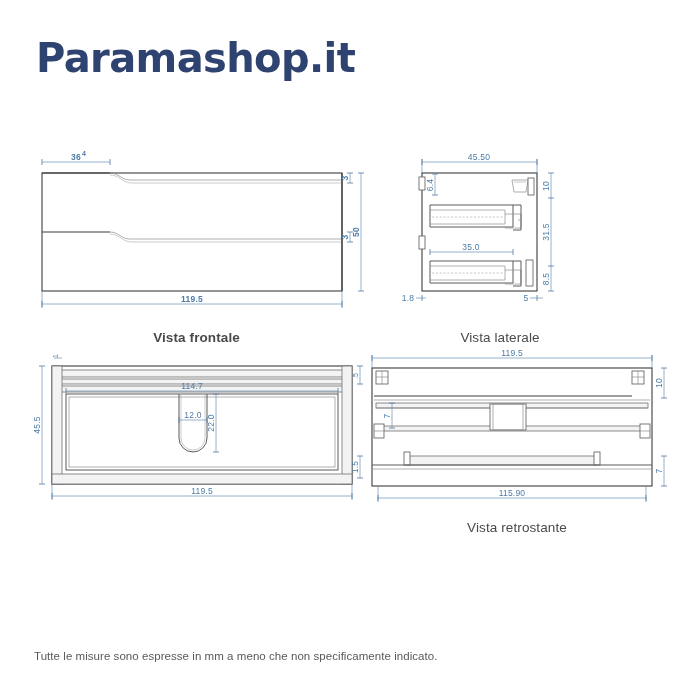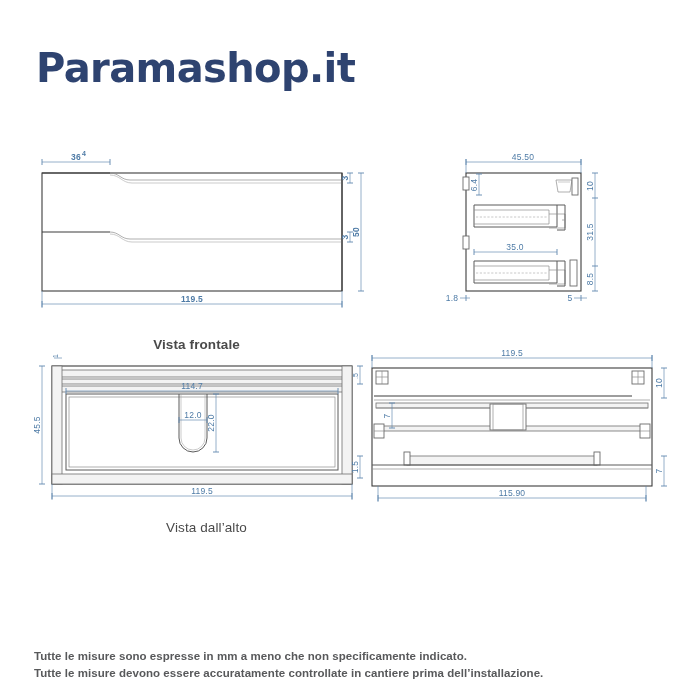--- a/index.html
+++ b/index.html
@@ -14,21 +14,21 @@
     position: relative;
     overflow: hidden;
     font-family: "Liberation Sans", sans-serif;
     -webkit-font-smoothing: antialiased;
   }
 
   
   #brand-header {
     position: absolute;
     left: 36px;
-    top: 42px;
+    top: 32px;
     width: 620px;
     height: 58px;
   }
   #brand-logo {
     font-family: "DejaVu Sans", sans-serif;
     font-size: 40px;
     font-weight: bold;
     letter-spacing: -0.6px;
     color: #2e4370;
     line-height: 52px;
@@ -65,21 +65,20 @@
     top: 648px;
     width: 640px;
   }
   .footer-line {
     font-family: "Liberation Sans", sans-serif;
     font-size: 11.5px;
     color: #58595b;
     line-height: 17px;
     letter-spacing: 0.05px;
     white-space: nowrap;
-    font-weight: bold;
   }
 
   
   .outline      { fill: none; stroke: #5b5b5b; stroke-width: 1; }
   .outline-dark { fill: none; stroke: #3c3c3c; stroke-width: 1.1; }
   .thin         { fill: none; stroke: #8d8d8d; stroke-width: 0.7; }
   .thinner      { fill: none; stroke: #a8a8a8; stroke-width: 0.6; }
   .hatch        { fill: none; stroke: #9a9a9a; stroke-width: 0.55; stroke-dasharray: 2.2 1.6; }
   .panelfill    { fill: #ffffff; stroke: #6a6a6a; stroke-width: 0.9; }
   .greyfill     { fill: #f3f3f3; stroke: #6f6f6f; stroke-width: 0.8; }
@@ -153,24 +152,24 @@
         <text class="dimtext" x="324" y="30" text-anchor="middle" transform="rotate(-90 324 30)">3</text>
       </g>
 
       <g>
         <line class="dimline" x1="326" y1="84" x2="326" y2="94"></line>
         <line class="dimtick" x1="323" y1="84" x2="329" y2="84"></line>
         <line class="dimtick" x1="323" y1="94" x2="329" y2="94"></line>
         <text class="dimtext" x="324" y="89" text-anchor="middle" transform="rotate(-90 324 89)">3</text>
       </g>
     </svg>
-    <div class="view-caption" style="top:182px;margin-top:7px;">Vista frontale</div>
+    <div class="view-caption" style="top:182px;">Vista frontale</div>
   </div>
 
-  <div class="view-block" style="left:400px; top:18px; width:200px; height:200px;margin-left:44px;">
+  <div class="view-block" style="left:400px; top:18px; width:200px; height:200px;">
     <svg class="view-svg" width="200" height="178" viewBox="0 0 200 178">
 
       <rect class="outline-dark" x="22" y="25" width="115" height="118"></rect>
 
       <rect class="panelfill" x="19" y="29" width="6" height="13"></rect>
       <rect class="panelfill" x="19" y="88" width="6" height="13"></rect>
 
       <path class="thin" d="M112 32 L128 32 L126 44 L114 44 Z"></path>
       <path class="thinner" d="M114 34 L126 34"></path>
       <rect class="panelfill" x="128" y="30" width="6" height="17"></rect>
@@ -240,20 +239,21 @@
         <line class="dimtick" x1="22" y1="147" x2="22" y2="153"></line>
         <text class="dimtext" x="8" y="153" text-anchor="middle">1.8</text>
       </g>
 
       <g>
         <line class="dimline" x1="130" y1="150" x2="143" y2="150"></line>
         <line class="dimtick" x1="137" y1="147" x2="137" y2="153"></line>
         <text class="dimtext" x="126" y="153" text-anchor="middle">5</text>
       </g>
     </svg>
+    <div class="view-caption" style="top:182px; width:200px;">Vista laterale</div>
   </div>
 
   <div class="view-block" style="left:34px; top:218px; width:345px; height:190px;">
     <svg class="view-svg" width="345" height="165" viewBox="0 0 345 165">
 
       <rect class="outline-dark" x="18" y="18" width="300" height="118"></rect>
 
       <rect class="greyfill" x="24" y="22" width="288" height="7"></rect>
       <rect class="greyfill" x="24" y="31" width="288" height="5"></rect>
       <rect class="greyfill" x="24" y="38" width="288" height="6"></rect>
@@ -311,21 +311,20 @@
         <text class="dimtext-sm" x="24" y="8" text-anchor="middle" transform="rotate(-90 24 8)">1</text>
       </g>
 
       <g>
         <line class="dimline" x1="326" y1="18" x2="326" y2="36"></line>
         <line class="dimtick" x1="323" y1="18" x2="329" y2="18"></line>
         <line class="dimtick" x1="323" y1="36" x2="329" y2="36"></line>
         <text class="dimtext-sm" x="324" y="28" text-anchor="middle" transform="rotate(-90 324 28)">.5</text>
       </g>
     </svg>
-    <div class="view-caption" style="top:172px;">Vista dall’alto</div>
   </div>
 
   <div class="view-block" style="left:352px; top:218px; width:330px; height:190px;">
     <svg class="view-svg" width="330" height="165" viewBox="0 0 330 165">
 
       <rect class="outline-dark" x="20" y="20" width="280" height="118"></rect>
 
       <line class="outline-dark" x1="22" y1="48" x2="280" y2="48"></line>
       <line class="thin" x1="22" y1="52" x2="298" y2="52"></line>
 
@@ -405,20 +404,20 @@
 
       <g>
         <line class="dimline" x1="26" y1="150" x2="294" y2="150"></line>
         <line class="dimtick" x1="26" y1="147" x2="26" y2="153"></line>
         <line class="dimtick" x1="294" y1="147" x2="294" y2="153"></line>
         <line class="dimline" x1="26" y1="138" x2="26" y2="154"></line>
         <line class="dimline" x1="294" y1="138" x2="294" y2="154"></line>
         <text class="dimtext" x="160" y="148" text-anchor="middle">115.90</text>
       </g>
     </svg>
+    <div class="view-caption" style="top:172px; width:330px;">Vista retrostante</div>
   </div>
 
 </div>
 
 <div id="footer-notes">
   <div class="footer-line">Tutte le misure sono espresse in mm a meno che non specificamente indicato.</div>
-  <div class="footer-line">Tutte le misure devono essere accuratamente controllate in cantiere prima dell’installazione.</div>
 </div>
 
 </body></html>

